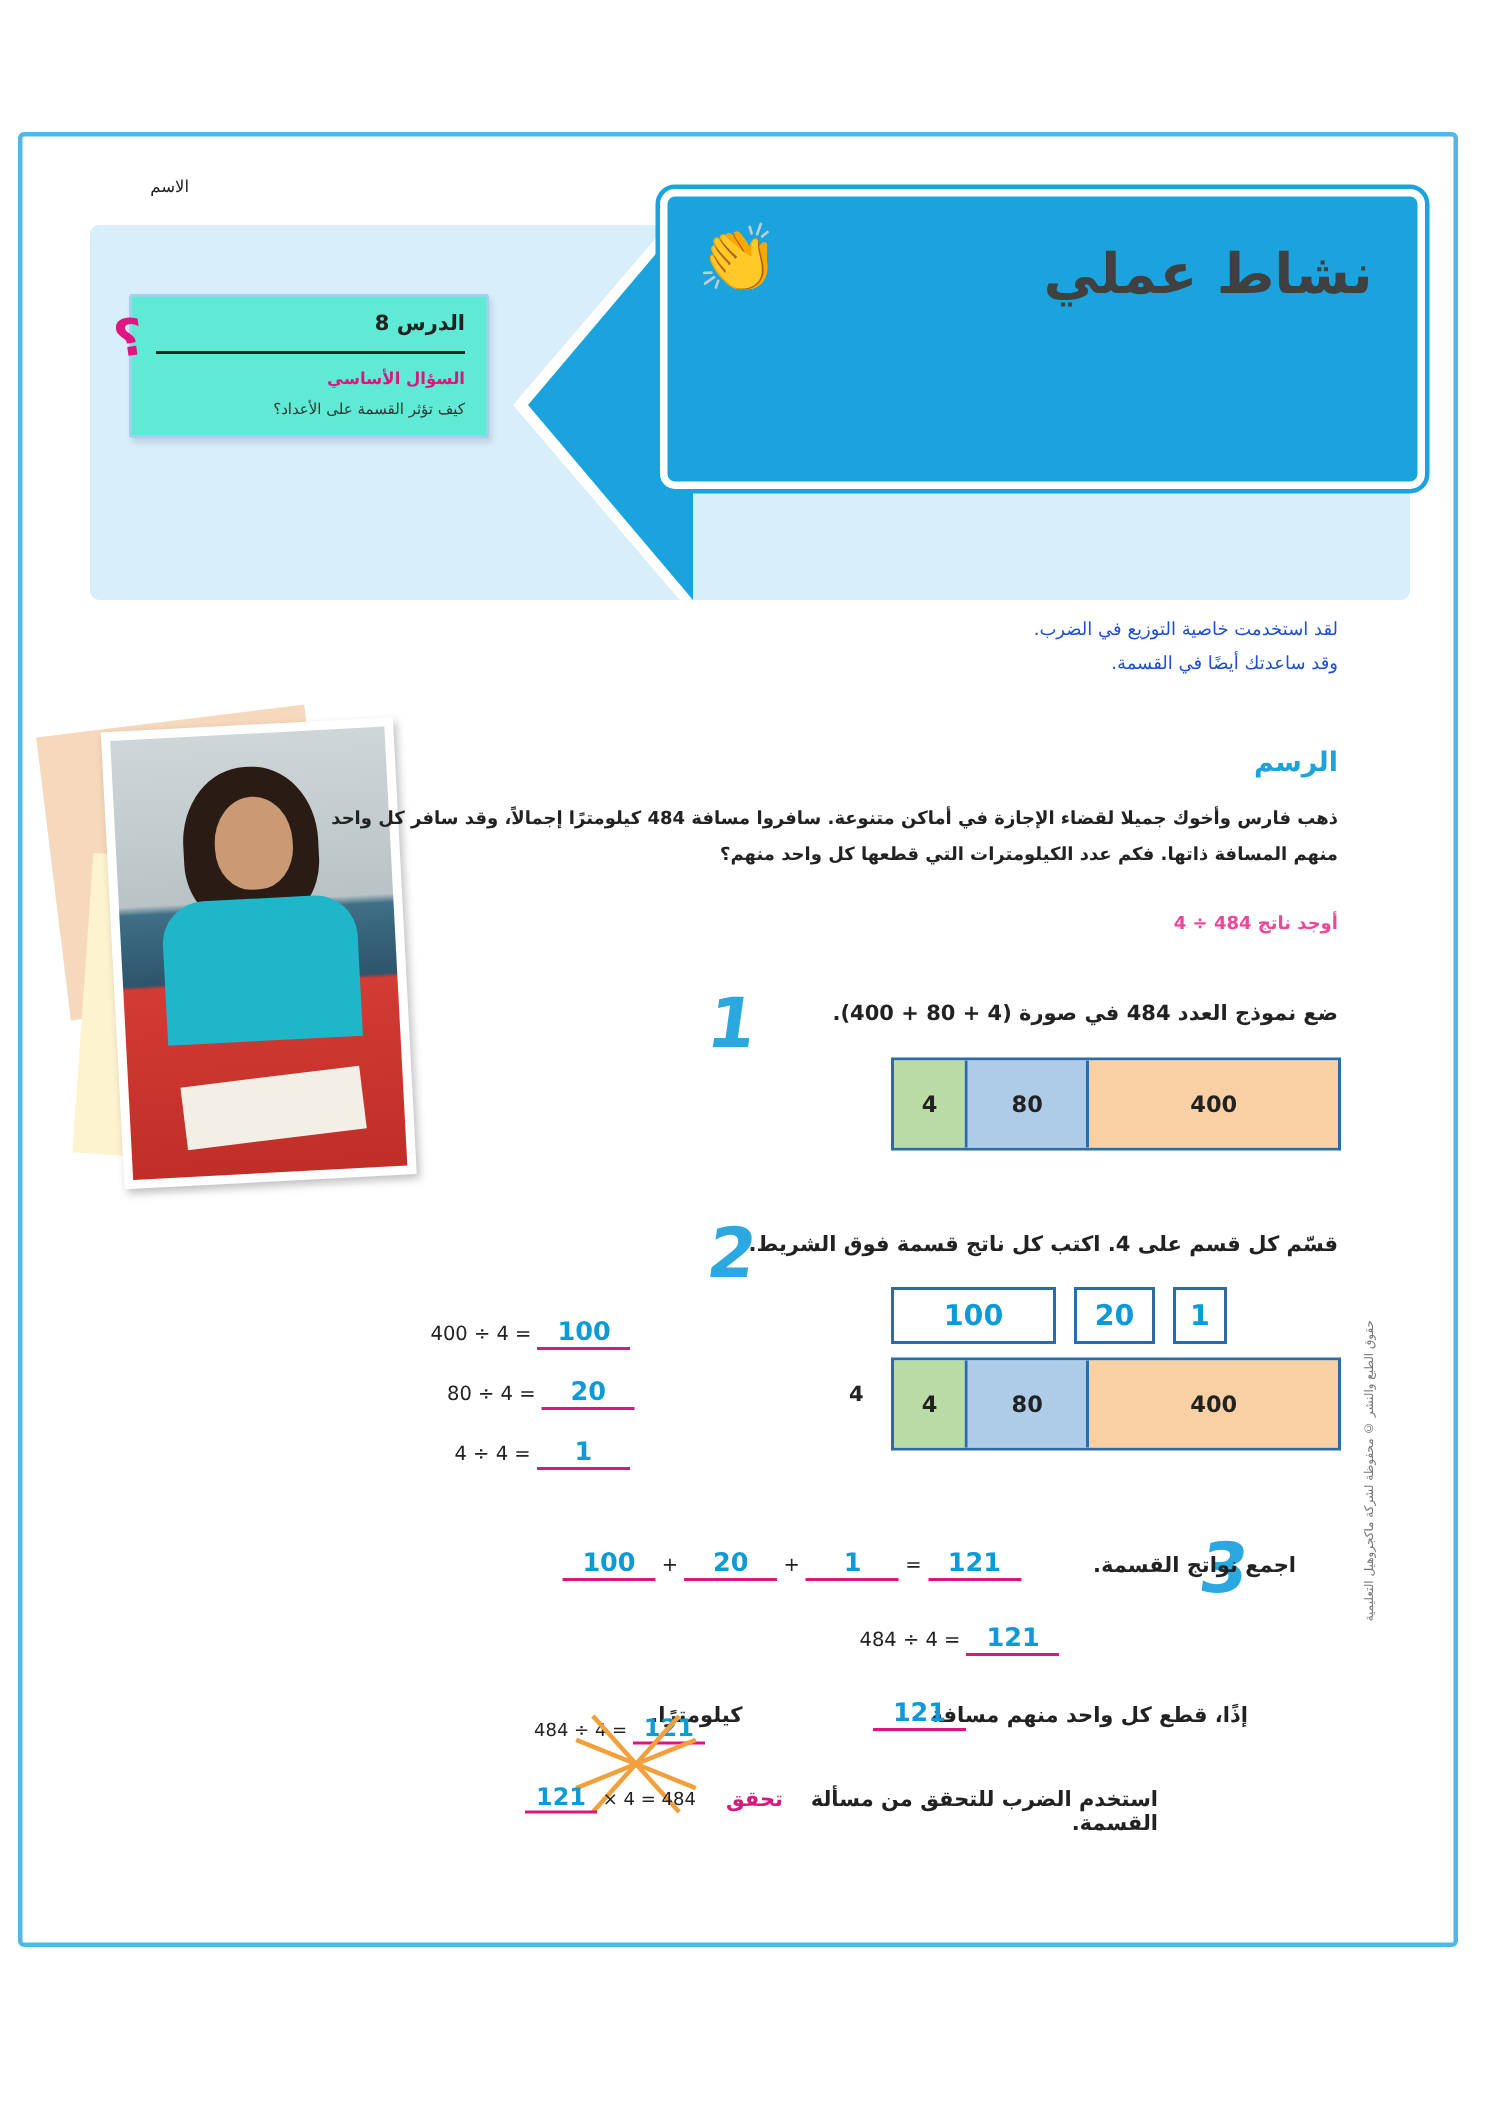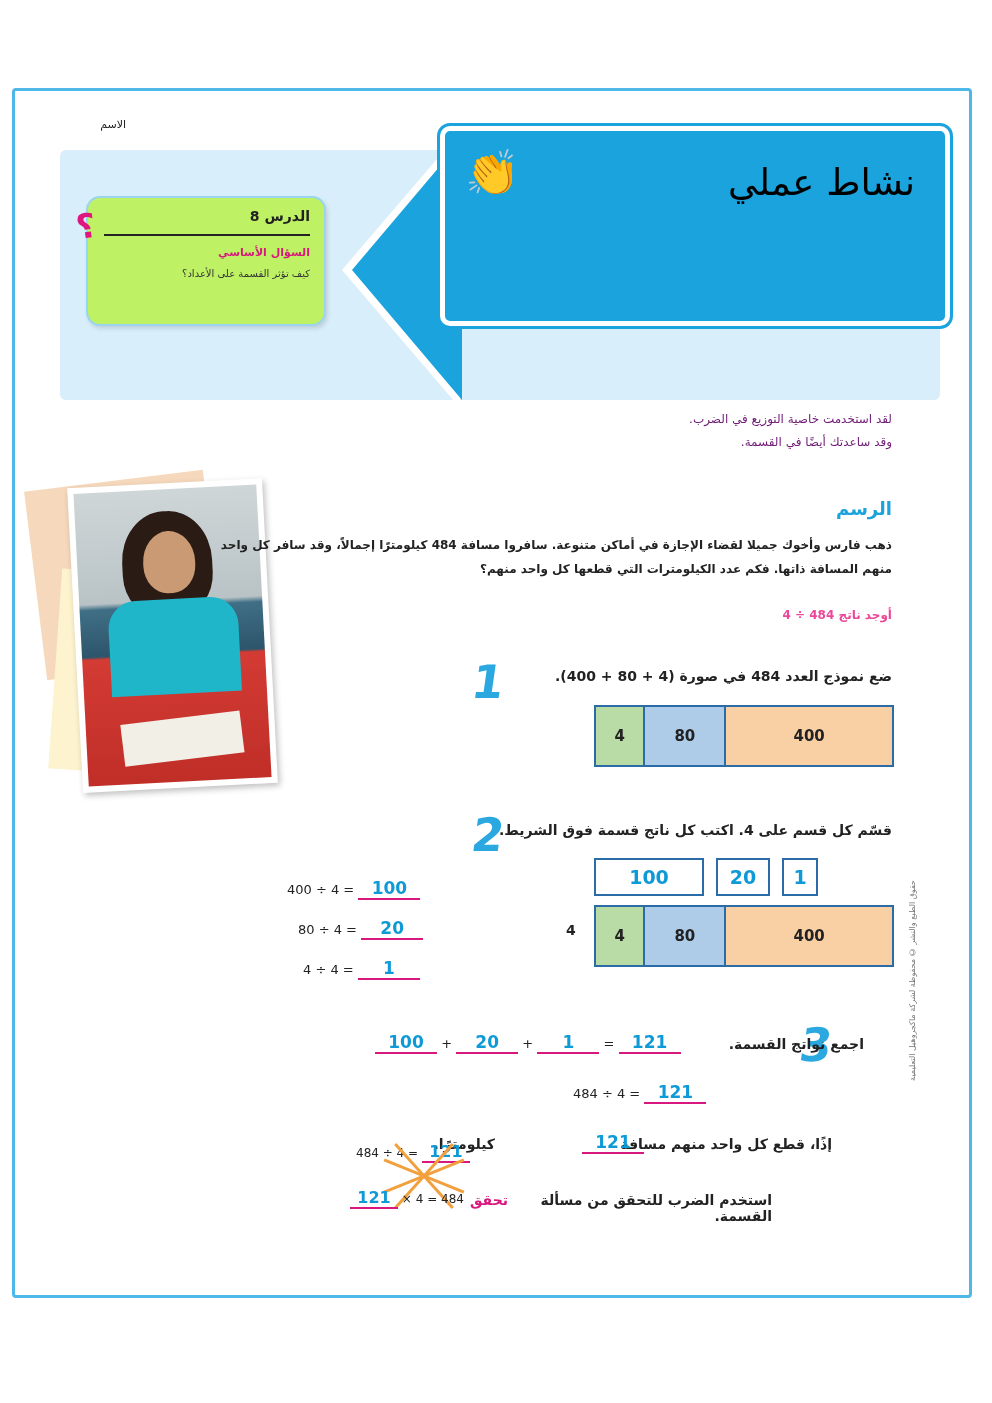--- a/index.html
+++ b/index.html
@@ -93,22 +93,22 @@
     height: 0;
     border-top: 138px solid transparent;
     border-bottom: 138px solid transparent;
     border-right: 118px solid #ffffff;
   }
   .banner-title {
     position: absolute;
     right: 30px;
     top: 30px;
     font-size: 37px;
-    font-weight: normal;
-    color: #000000;
+    font-weight: bold;
+    color: #404040;
     letter-spacing: 2px;
     direction: rtl;
     margin-left: 44px;
   }
   .banner-sub {
     position: absolute;
     right: 30px;
     top: 105px;
     font-size: 19px;
     font-weight: bold;
@@ -123,24 +123,24 @@
     line-height: 1;
     color: #f0a500;
   }
 
   
   .lesson-card {
     position: absolute;
     left: 86px;
     top: 196px;
     width: 240px;
-    height: 130px;
-    background: #bef264;
+    height: 96px;
+    background: #5eead4;
     border: 2px solid #9ad4ee;
-    border-radius: 14px;
+    border-radius: 2px;
     box-sizing: border-box;
     box-shadow: 2px 3px 4px rgba(0,0,0,0.12);
   }
   .lesson-no {
     position: absolute;
     right: 14px;
     top: 10px;
     font-size: 14px;
     font-weight: bold;
     color: #222;
@@ -179,21 +179,21 @@
     color: #e0157f;
     transform: rotate(-8deg);
   }
 
   
   .intro {
     position: absolute;
     right: 100px;
     top: 408px;
     font-size: 12px;
-    color: #701a75;
+    color: #1d4ed8;
     line-height: 1.9;
     direction: rtl;
     text-align: right;
   }
   .sec-title {
     position: absolute;
     right: 100px;
     top: 498px;
     font-size: 18px;
     font-weight: bold;
@@ -529,21 +529,21 @@
   </div>
 
   <div class="starburst">
     <div class="sb-line" style="transform: translate(-50%,-50%) rotate(22deg);"></div>
     <div class="sb-line" style="transform: translate(-50%,-50%) rotate(-22deg);"></div>
     <div class="sb-line" style="transform: translate(-50%,-50%) rotate(48deg);"></div>
     <div class="sb-line" style="transform: translate(-50%,-50%) rotate(-48deg);"></div>
   </div>
 
   <div class="step-text" style="right:220px; top:1192px; width:250px;">استخدم الضرب للتحقق من مسألة القسمة.</div>
-  <div class="step-text" style="right:484px; top:1192px; width:50px; color:#d8187e;">تحقق</div>
+  <div class="step-text" style="right:470px; top:1192px; width:50px; color:#d8187e;">تحقق</div>
 
   <div class="eq" style="left:350px; top:1188px; font-size:12px;">
     <span class="ans-sm">121</span>
     <span>× 4 = 484</span>
   </div>
 
   <div class="side-credit">حقوق الطبع والنشر © محفوظة لشركة ماكجروهيل التعليمية</div>
 
 </div>
 

